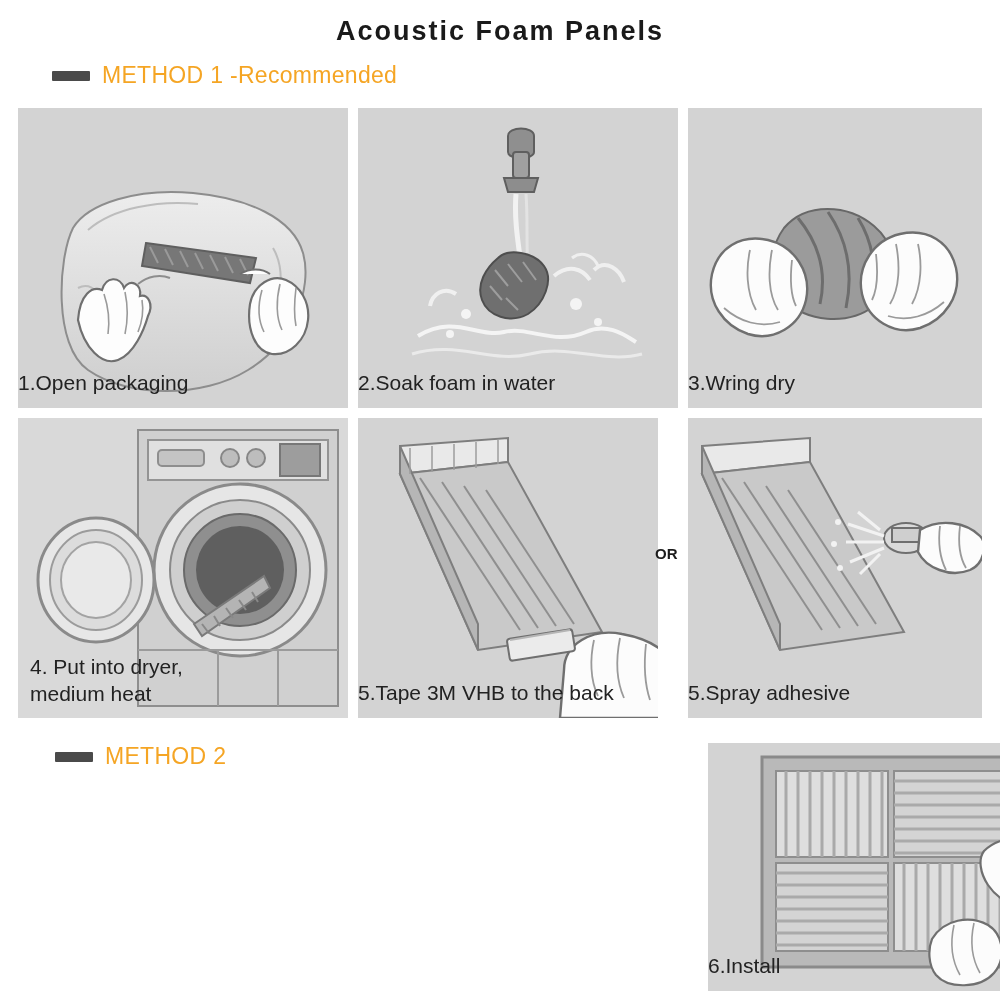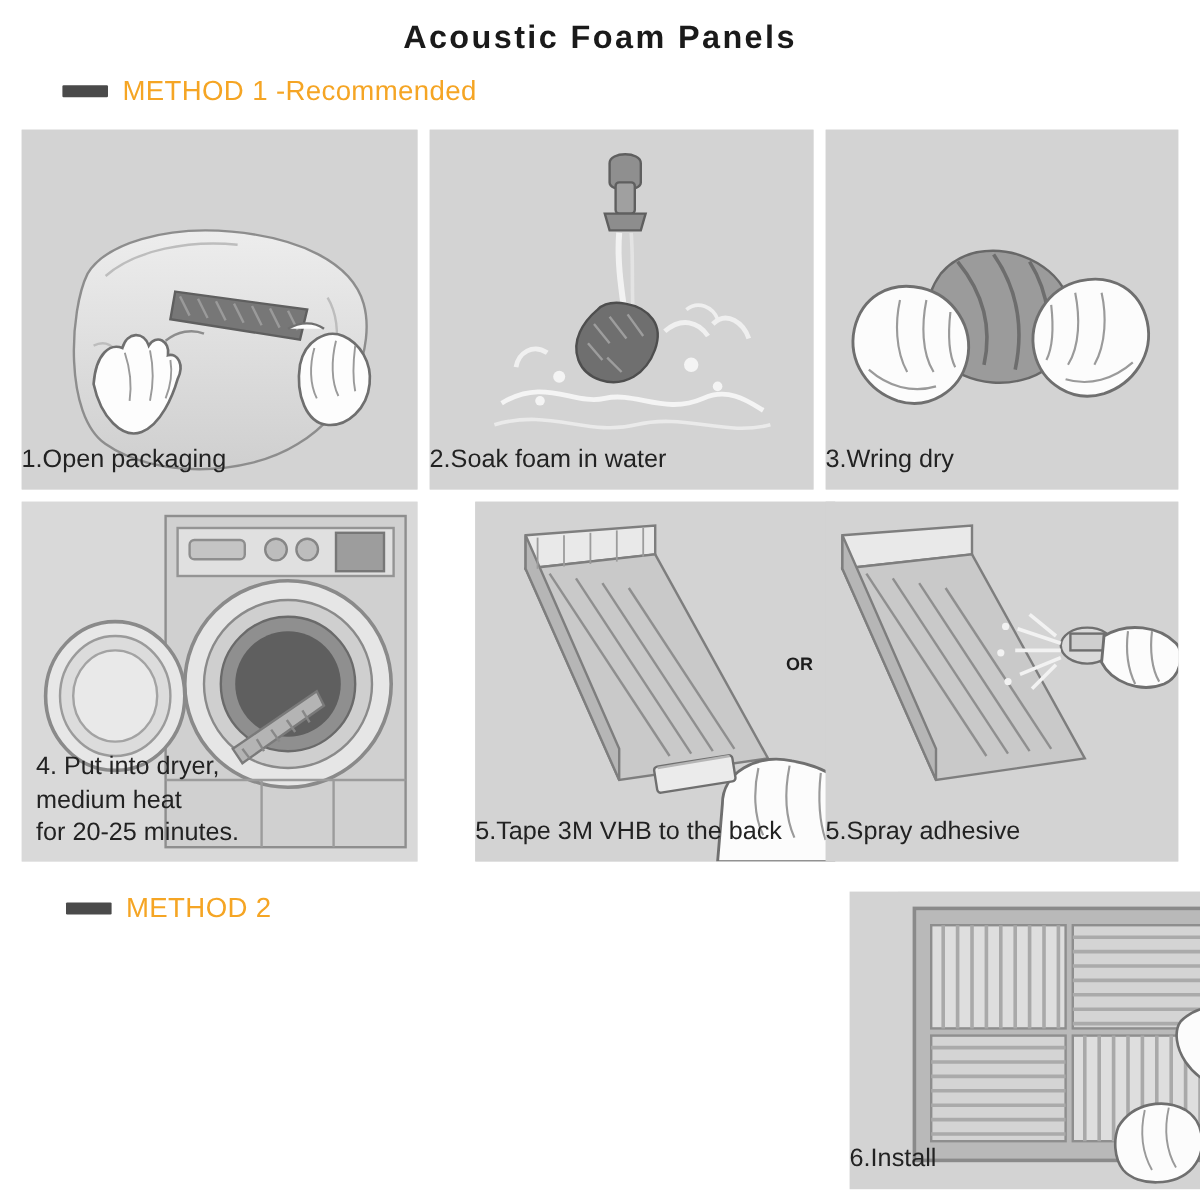--- a/index.html
+++ b/index.html
@@ -72,21 +72,21 @@
     color: #222;
     line-height: 1.25;
   }
 
   
   #panel-1 { left: 18px;  top: 108px; width: 330px; height: 300px; }
   #panel-2 { left: 358px; top: 108px; width: 320px; height: 300px; }
   #panel-3 { left: 688px; top: 108px; width: 294px; height: 300px; }
   
   #panel-4 { left: 18px;  top: 418px; width: 330px; height: 300px; background: #d9d9d9;}
-  #panel-5 { left: 358px; top: 418px; width: 300px; height: 300px; margin-left: 38px; }
+  #panel-5 { left: 358px; top: 418px; width: 300px; height: 300px; }
   #panel-6 { left: 688px; top: 418px; width: 294px; height: 300px; }
   
   #panel-7 { left: 708px; top: 743px; width: 294px; height: 248px; padding-left: 40px; }
 
   .cap-bottom { bottom: 12px; }
 
   
   #panel-4 .caption {
     text-align: left;
     left: 12px;
@@ -251,21 +251,20 @@
       <ellipse cx="78" cy="162" rx="35" ry="38" fill="#e9e9e9" stroke="#a3a3a3" stroke-width="2"></ellipse>
 
       <line x1="120" y1="232" x2="320" y2="232" stroke="#9b9b9b" stroke-width="2"></line>
       <line x1="200" y1="232" x2="200" y2="288" stroke="#9b9b9b" stroke-width="2"></line>
       <line x1="260" y1="232" x2="260" y2="288" stroke="#9b9b9b" stroke-width="2"></line>
     </svg>
 
     <div class="caption">
       <div>4. Put into dryer,</div>
       <div>medium heat</div>
-      <div>for 20-25 minutes.</div>
     </div>
   </div>
 
   <div class="panel" id="panel-5">
     <svg width="320" height="300" viewBox="0 0 320 300">
       <rect x="0" y="0" width="320" height="300" fill="#d3d3d3"></rect>
 
       <g stroke="#7e7e7e" stroke-width="2">
         <path d="M42 28 L150 20 L150 44 L42 56 Z" fill="#e9e9e9"></path>
         <path d="M42 56 L150 44 L244 214 L120 232 Z" fill="#c9c9c9"></path>

